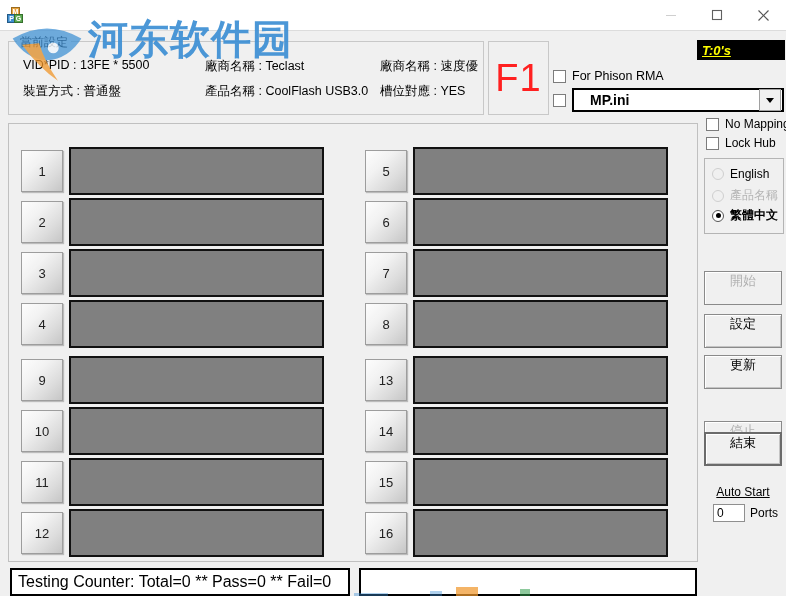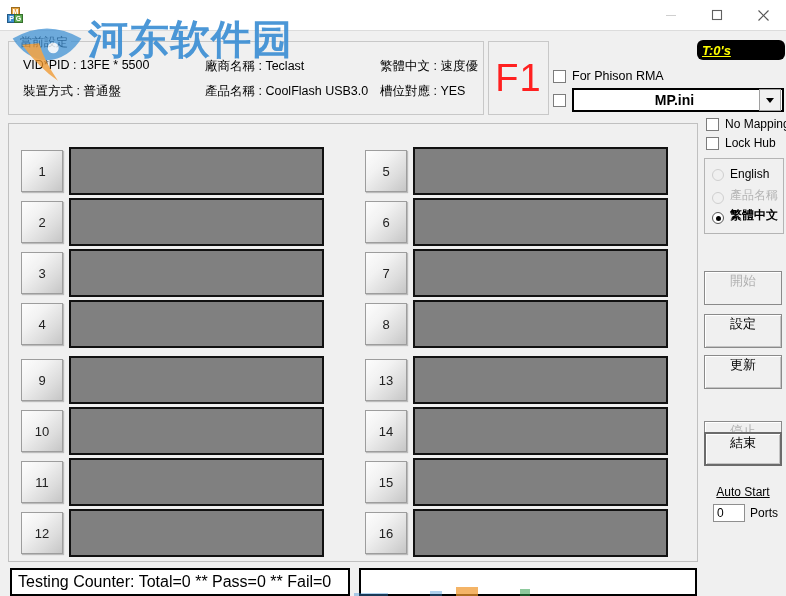--- a/index.html
+++ b/index.html
@@ -53,47 +53,47 @@
   
   #f1box{
     position:absolute;left:488px;top:41px;width:59px;height:72px;
     border:1px solid #c8c8c8;background:#f0f0f0;
     display:flex;align-items:center;justify-content:center;
   }
   #f1box span{color:#ff2020;font-size:38px;font-weight:400;line-height:1;letter-spacing:1px;}
   
   #tbadge{
     position:absolute;left:697px;top:40px;width:88px;height:20px;
-    background:#000;display:flex;align-items:center;border-radius:6px;
+    background:#000;display:flex;align-items:center;
   }
   #tbadge span{color:#ffff00;font-weight:bold;font-style:italic;font-size:13px;
     text-decoration:underline;margin-left:5px;}
   
   .cb{
     width:13px;height:13px;border:1px solid #7c7c7c;background:#fff;
     display:inline-block;vertical-align:middle;box-sizing:border-box;flex:none;
   }
   .cbrow{position:absolute;display:flex;align-items:center;gap:6px;white-space:nowrap;}
   #rma-row{left:553px;top:69px;font-size:12.5px;}
   #ini-row{left:553px;top:88px;}
   #ini-combo{
     width:212px;height:24px;border:2px solid #000;background:#fff;
     display:flex;align-items:center;box-sizing:border-box;
   }
-  #ini-combo .val{flex:1;font-size:14px;font-weight:bold;padding-left:16px;text-align:center;}
+  #ini-combo .val{flex:1;font-size:14px;font-weight:bold;padding-left:16px;}
   #ini-combo .arrow{
     width:20px;height:20px;margin-right:1px;background:#f0f0f0;border:1px solid #a0a0a0;
     display:flex;align-items:center;justify-content:center;flex:none;
   }
   .caret{width:0;height:0;border-left:4px solid transparent;border-right:4px solid transparent;border-top:5px solid #000;}
   #nomap-row{left:706px;top:117px;}
   #lockhub-row{left:706px;top:136px;}
   
   #langbox{left:704px;top:158px;width:78px;height:74px;border:1px solid #b4b4b4;}
-  .radrow{position:absolute;display:flex;align-items:flex-end;gap:6px;left:7px;white-space:nowrap;}
+  .radrow{position:absolute;display:flex;align-items:center;gap:6px;left:7px;white-space:nowrap;}
   .rad{width:12px;height:12px;border-radius:50%;border:1px solid #8f8f8f;background:#f0f0f0;
     display:inline-block;position:relative;flex:none;box-sizing:border-box;}
   .rad.on{border-color:#555;background:#fff;}
   .rad.on::after{content:"";position:absolute;left:2.5px;top:2.5px;width:5px;height:5px;border-radius:50%;background:#000;}
   .rad.dim{border-color:#cfcfcf;}
   .lbl-dim{color:#b4b4b4;}
   .lbl-sel{font-weight:bold;}
   
   .sbtn{
     position:absolute;left:704px;width:78px;height:34px;
@@ -171,21 +171,21 @@
     </div>
   </div>
 </div>
 
 <div class="gbox" id="cur-settings">
   <span class="gtitle">當前設定</span>
   <span class="cs-row" style="left:14px;top:16px;">VID*PID : 13FE * 5500</span>
   <span class="cs-row" style="left:14px;top:41px;">裝置方式 : 普通盤</span>
   <span class="cs-row" style="left:196px;top:16px;">廠商名稱 : Teclast</span>
   <span class="cs-row" style="left:196px;top:41px;">產品名稱 : CoolFlash USB3.0</span>
-  <span class="cs-row" style="left:371px;top:16px;">繁體中文 : 速度優</span>
+  <span class="cs-row" style="left:371px;top:16px;">廠商名稱 : 速度優</span>
   <span class="cs-row" style="left:371px;top:41px;">槽位對應 : YES</span>
 </div>
 
 <div id="f1box">
   <span>F1</span>
 </div>
 
 <div id="tbadge">
   <span>T:0's</span>
 </div>

